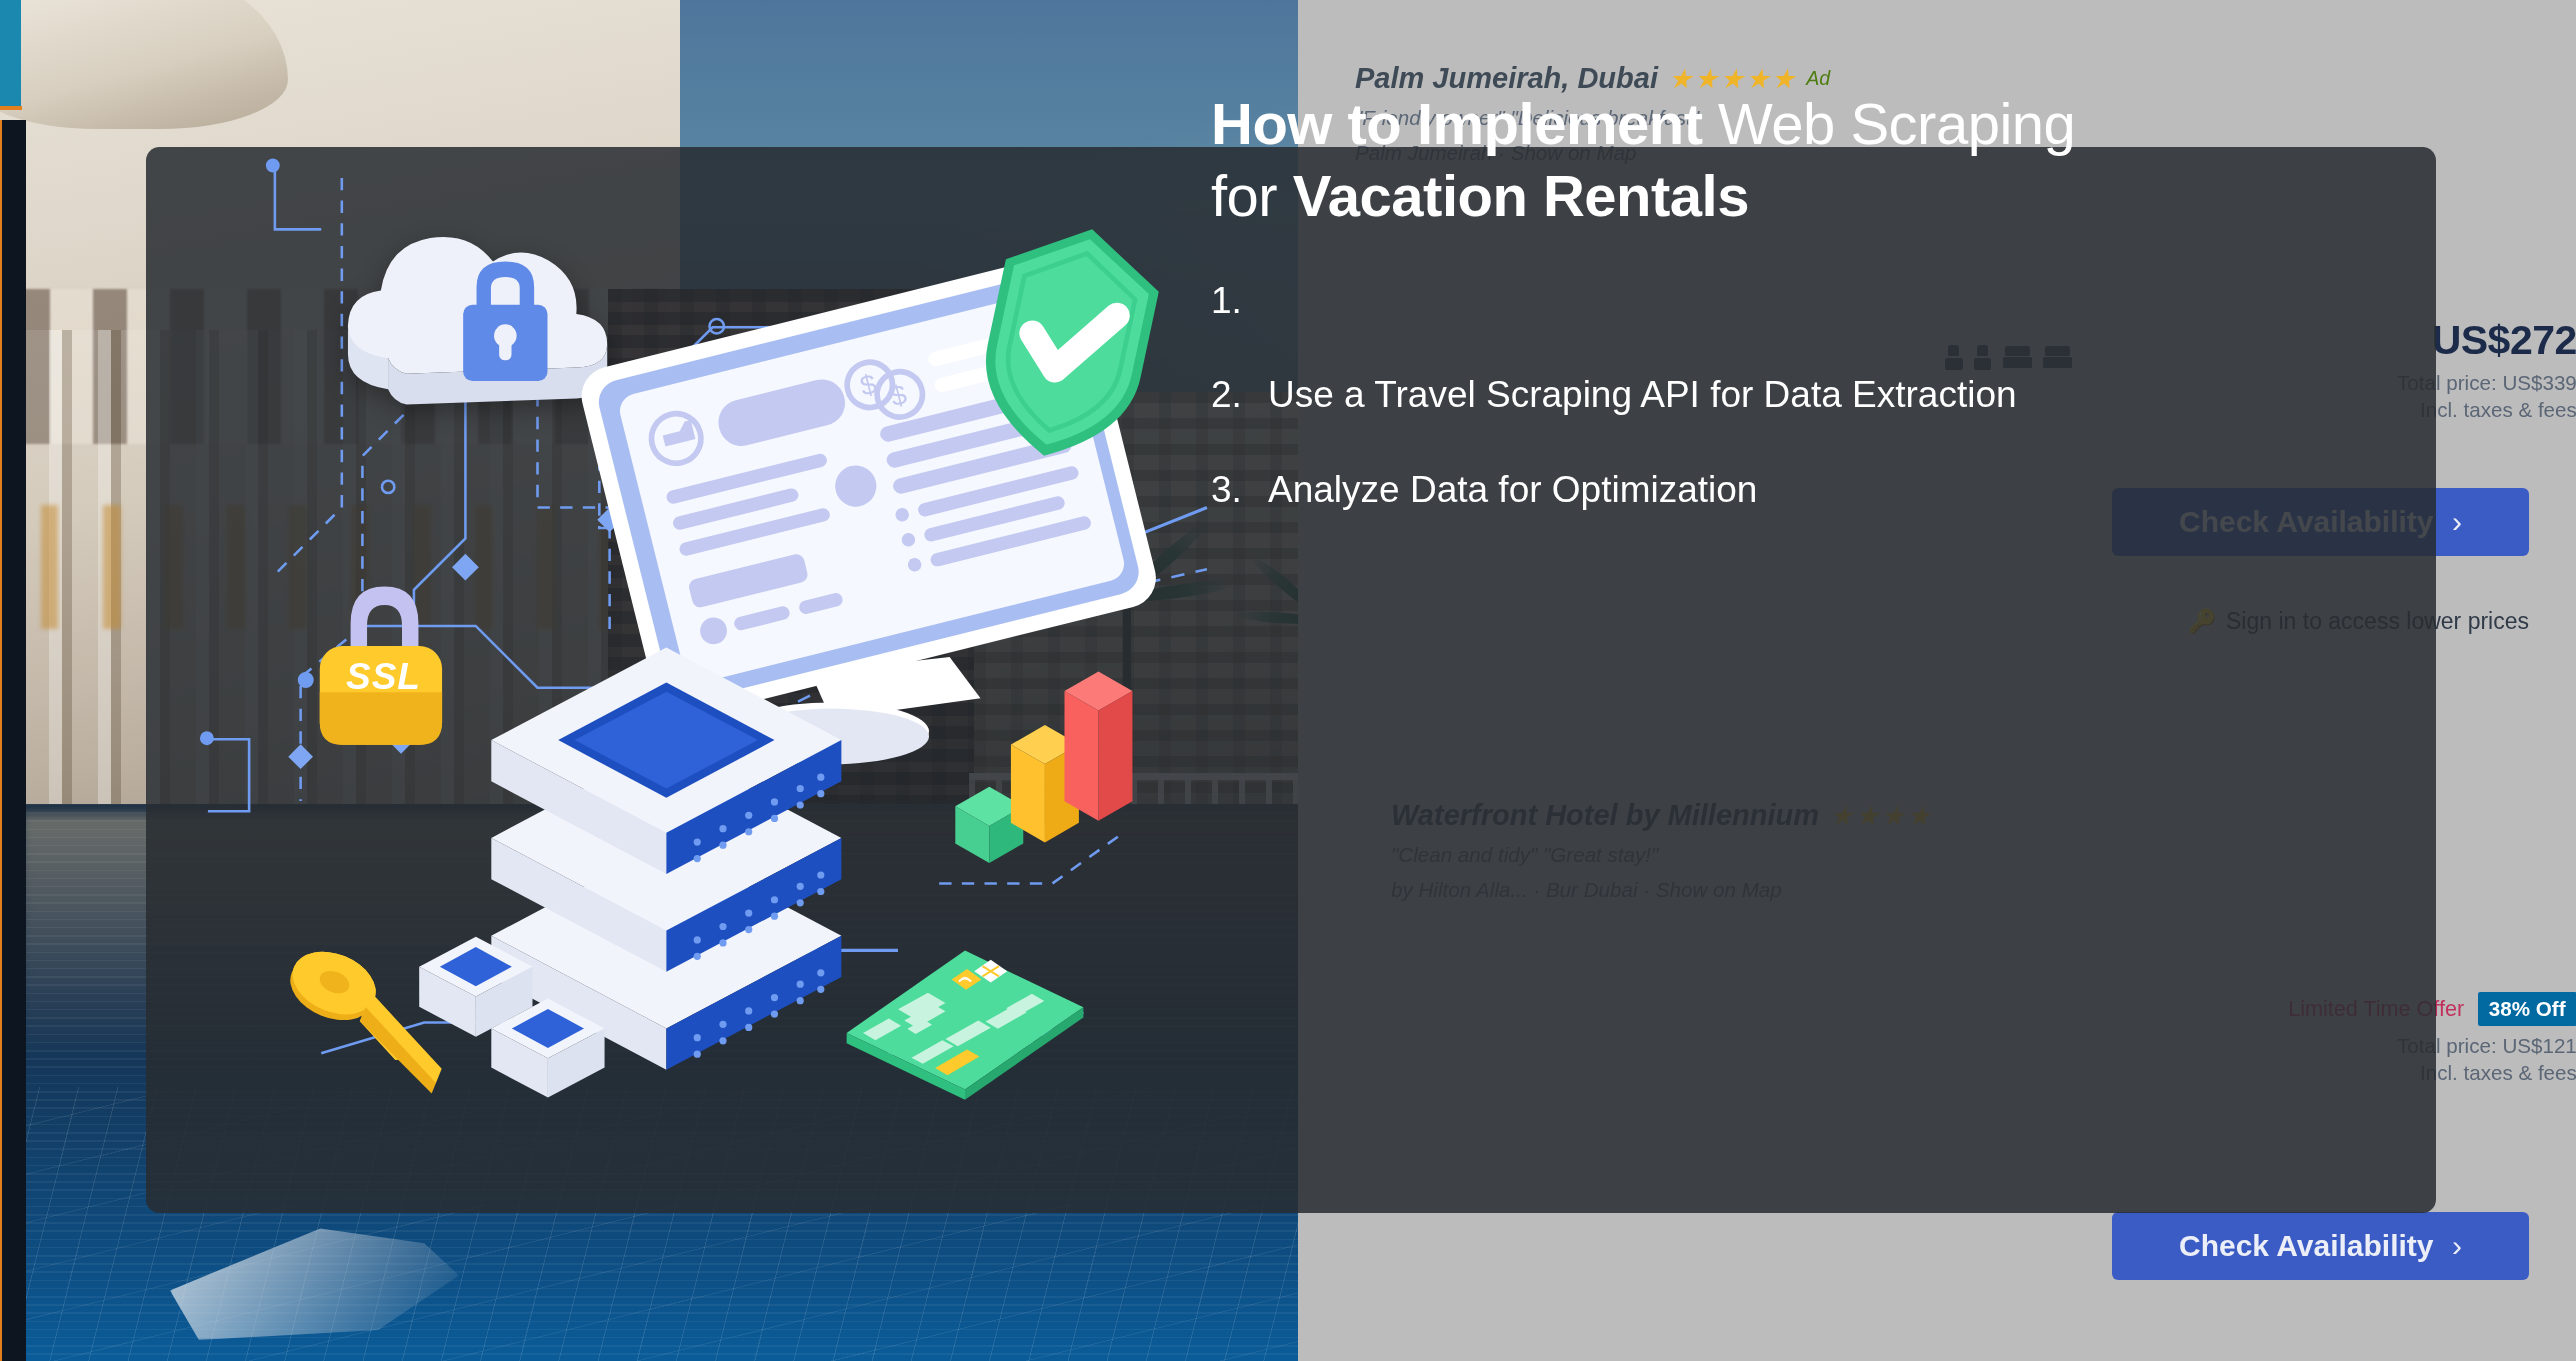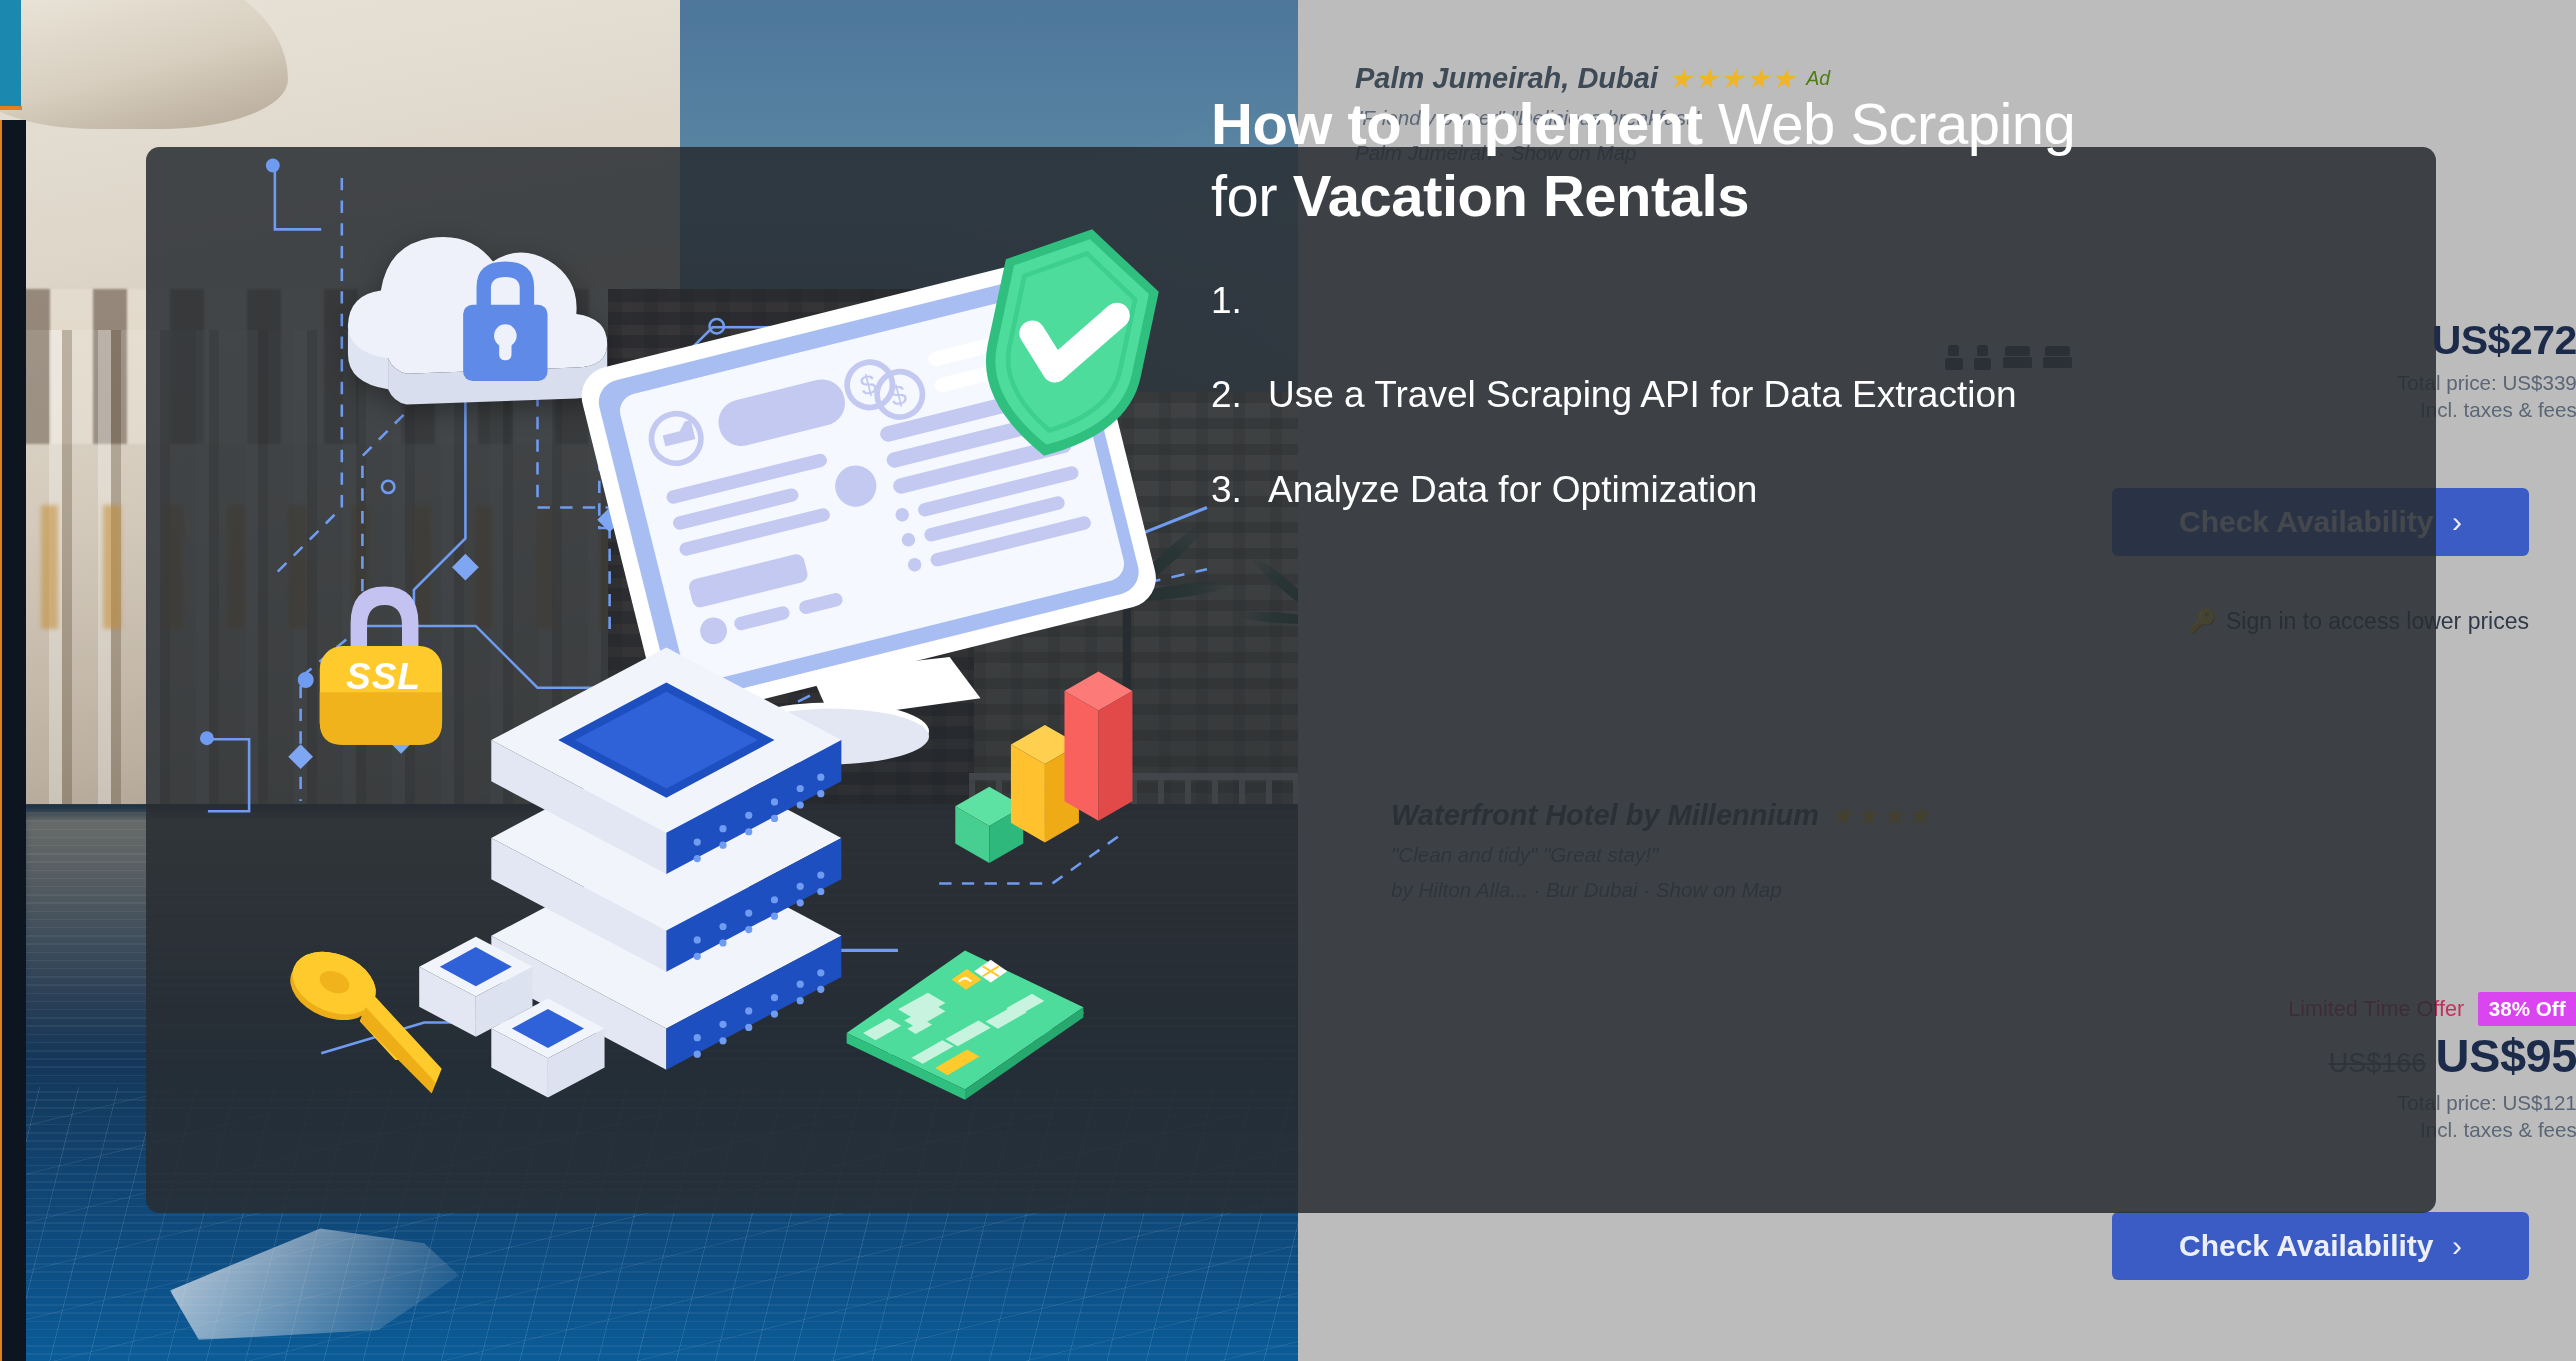--- a/index.html
+++ b/index.html
@@ -179,21 +179,21 @@
                     background:#3b4758; border-radius:1.5px; }
 
   .price-block { position:absolute; text-align:right; }
   .price-main { font-size:41px; font-weight:700; color:#1c2b4a; letter-spacing:-0.5px; }
   .price-strike { font-size:27px; color:#5a6676; text-decoration:line-through; margin-right:9.3px; }
   .price-sub { font-size:20.6px; color:#5b6676; margin-top:7.2px; }
   .price-sub2 { font-size:20.6px; color:#5b6676; margin-top:3.1px; }
 
   .offer-row { display:flex; align-items:center; justify-content:flex-end; gap:13.4px; margin-bottom:2px; }
   .offer-label { font-size:21.6px; color:#c2315e; }
-  .offer-badge { background:#d946ef; color:#fff; font-size:20.6px; font-weight:700;
+  .offer-badge { background:#0369a1; color:#fff; font-size:20.6px; font-weight:700;
                  padding:5.2px 11.3px; border-radius:2.1px; }
 
   .cta-btn {
     position:absolute; background:#3b5cc4; color:#eceff7; border:none;
     font-size:30px; font-weight:700; border-radius:6.2px;
     display:flex; align-items:center; justify-content:center; gap:18.5px;
     cursor:pointer; font-family:"Liberation Sans", sans-serif;
   }
   .chev { font-size:30px; font-weight:400; }
 
@@ -361,24 +361,20 @@
     <div class="quote-line">"Clean and tidy"  "Great stay!"</div>
     <div class="loc-line">
       <span>by Hilton Alla... · Bur Dubai · Show on Map</span>
     </div>
   </div>
 
   <div class="price-block" style="right:5.2px; top:992px; width:567px;">
     <div class="offer-row">
       <span class="offer-label">Limited Time Offer</span>
       <span class="offer-badge">38% Off</span>
-    </div>
-    <div style="display:flex; align-items:baseline; justify-content:flex-end;">
-      <span class="price-strike">US$166</span>
-      <span class="price-main" style="font-size:47px;">US$95</span>
     </div>
     <div class="price-sub">Total price: US$121</div>
     <div class="price-sub2">Incl. taxes &amp; fees</div>
   </div>
 
   <button class="cta-btn" style="left:2112px; top:1212px; width:417px; height:68px;">
     <span>Check Availability</span>
     <span class="chev">›</span>
   </button>
 

